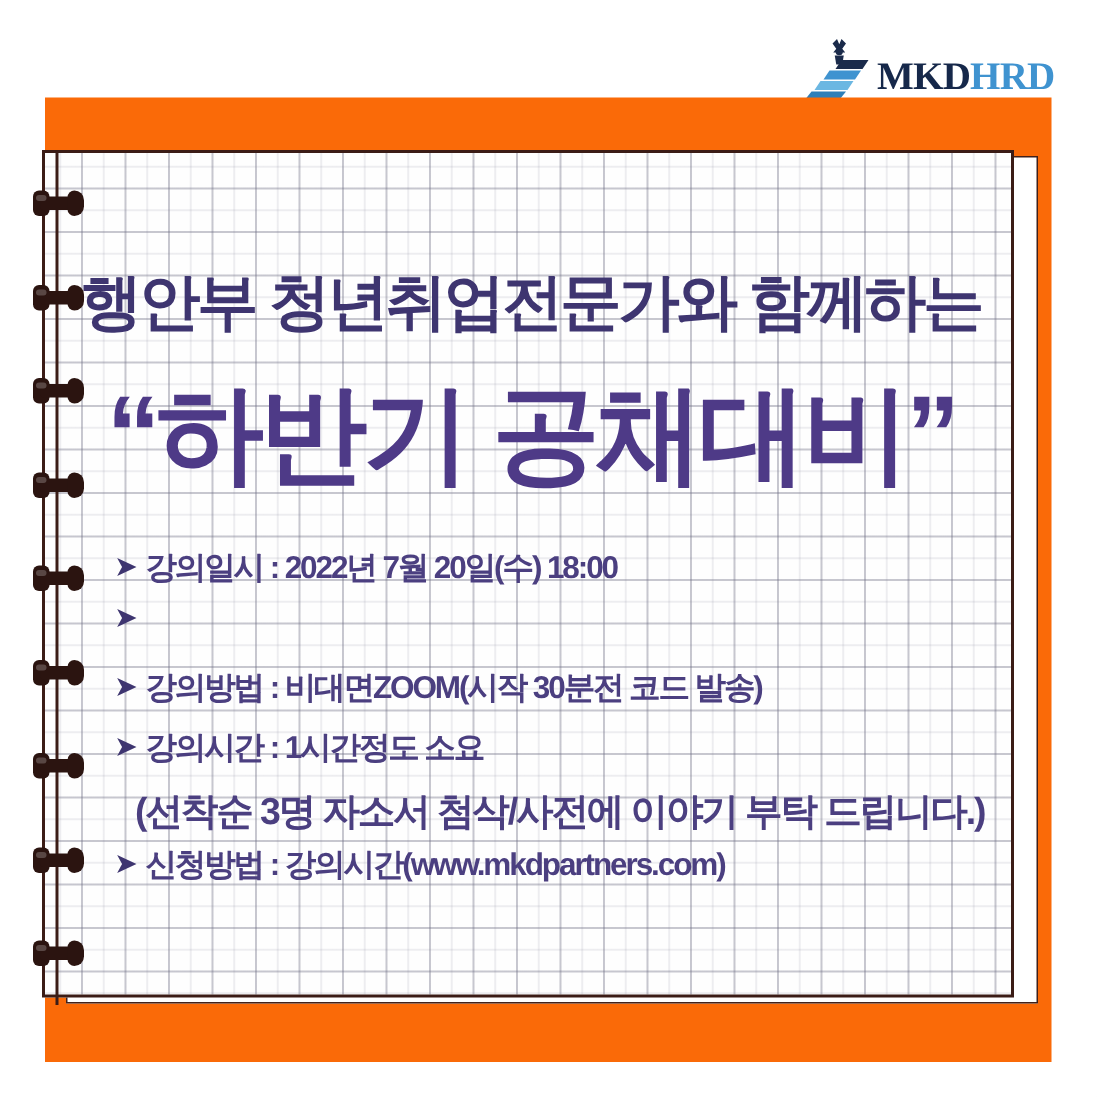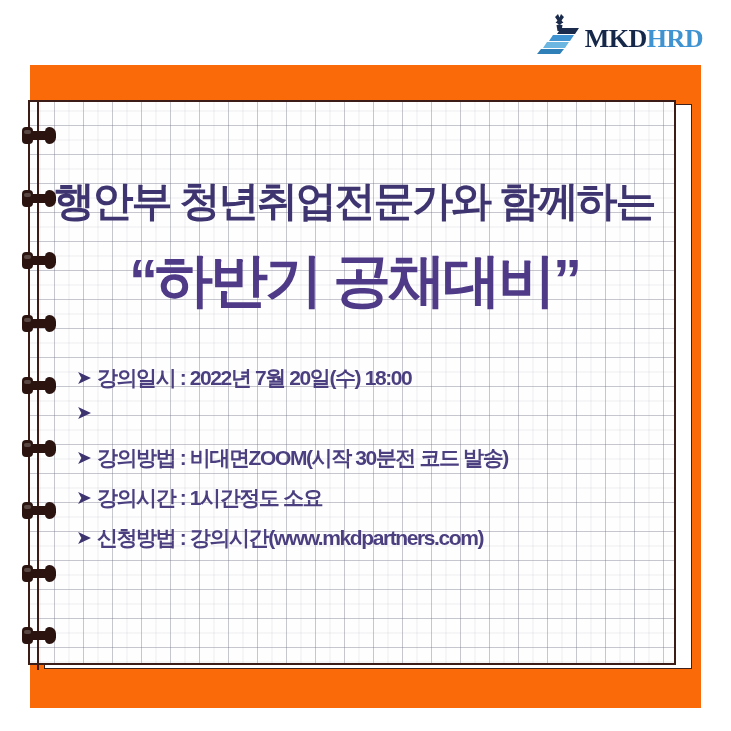--- a/index.html
+++ b/index.html
@@ -26,21 +26,21 @@
   .header {
     position: absolute;
     left: 0; top: 0;
     width: 731px;
     height: 65px;
     background: #ffffff;
   }
   .logo {
     position: absolute;
     right: 28px;
-    top: 14px;
+    top: 26px;
     display: flex;
     align-items: flex-end;
     height: 40px;
   }
   .logo-mark {
     position: relative;
     width: 46px;
     height: 40px;
     margin-right: 2px;
   }
@@ -164,21 +164,21 @@
     letter-spacing: -2.2px;
     color: #3e3570;
     white-space: nowrap;
   }
   .subhead {
     position: absolute;
     left: 0;
     top: 140px;
     width: 648px;
     text-align: center;
-    font-size: 58px;
+    font-size: 72px;
     font-weight: bold;
     letter-spacing: -3px;
     color: #4e3a87;
     white-space: nowrap;
   }
 
   
   .bullets {
     position: absolute;
     left: 46px;
@@ -264,20 +264,21 @@
       <div class="b-row">
         <span class="b-arrow">➤</span>
         <span class="b-text">강의방법 : 비대면ZOOM(시작 30분전 코드 발송)</span>
       </div>
 
       <div class="b-row">
         <span class="b-arrow">➤</span>
         <span class="b-text">강의시간 : 1시간정도 소요</span>
       </div>
 
+      <div class="b-sub">(선착순 3명 자소서 첨삭/사전에 이야기 부탁 드립니다.)</div>
 
       <div class="b-row">
         <span class="b-arrow">➤</span>
         <span class="b-text">신청방법 : 강의시간(www.mkdpartners.com)</span>
       </div>
 
     </div>
   </div>
 
   <div class="spine"></div>

